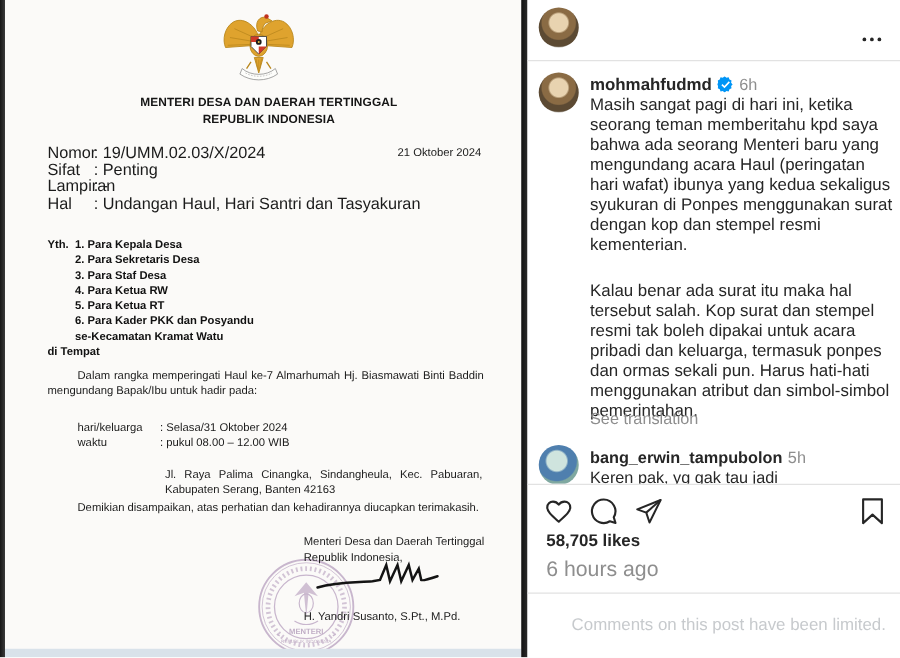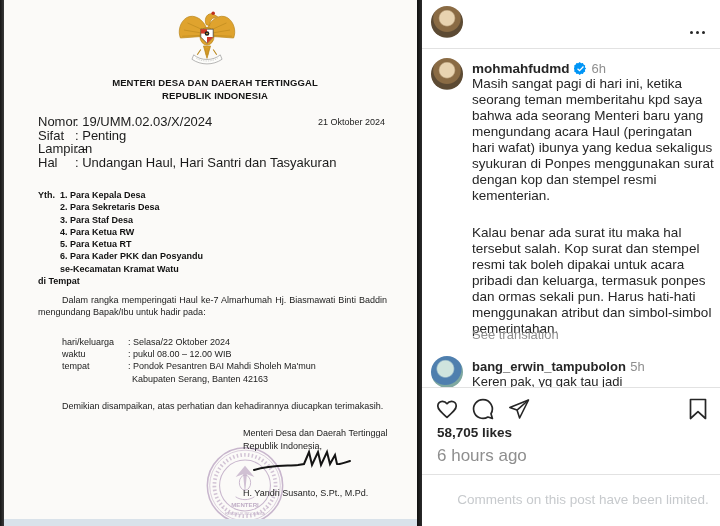--- a/index.html
+++ b/index.html
@@ -104,30 +104,28 @@
 se-Kecamatan Kramat Watu</div>
     <div class="abs yth" style="left:38px;top:275px">di Tempat</div>
 
     <div class="abs" style="left:38px;top:295px;width:349px">
       <div class="body-line just" style="padding-left:24px">Dalam rangka memperingati Haul ke-7 Almarhumah Hj. Biasmawati Binti Baddin</div>
       <div class="body-line">mengundang Bapak/Ibu untuk hadir pada:</div>
     </div>
 
     <div class="abs" style="left:62px;top:336px;width:330px">
       <div class="detail-row">
-        <span style="display:inline-block;width:66px">hari/keluarga</span><span>: Selasa/22 Oktober 2024</span>
+        <span style="display:inline-block;width:66px">hari/keluarga</span><span>: Selasa/31 Oktober 2024</span>
       </div>
       <div class="detail-row">
         <span style="display:inline-block;width:66px">waktu</span><span>: pukul 08.00 – 12.00 WIB</span>
       </div>
-      <div class="detail-row">
-        <span style="display:inline-block;width:66px">tempat</span><span>: Pondok Pesantren BAI Mahdi Sholeh Ma'mun</span>
-      </div>
     </div>
     <div class="abs" style="left:132px;top:373px;width:254px">
+      <div class="detail-row just">Jl. Raya Palima Cinangka, Sindangheula, Kec. Pabuaran,</div>
       <div class="detail-row">Kabupaten Serang, Banten 42163</div>
     </div>
 
     <div class="abs body-line" style="left:62px;top:401px;width:340px">Demikian disampaikan, atas perhatian dan kehadirannya diucapkan terimakasih.</div>
 
     <svg class="abs" style="left:202px;top:445px;opacity:.62" width="86" height="81" viewBox="0 0 86 86">
       <circle cx="43" cy="43" r="40" fill="none" stroke="#a98db3" stroke-width="1.6"></circle>
       <circle cx="43" cy="43" r="37.5" fill="none" stroke="#a98db3" stroke-width="0.7"></circle>
       <circle cx="43" cy="43" r="27" fill="none" stroke="#a98db3" stroke-width="1.1"></circle>
       <circle cx="43" cy="43" r="32.5" fill="none" stroke="#a98db3" stroke-width="4" stroke-dasharray="1.6 2.4" opacity=".8"></circle>

